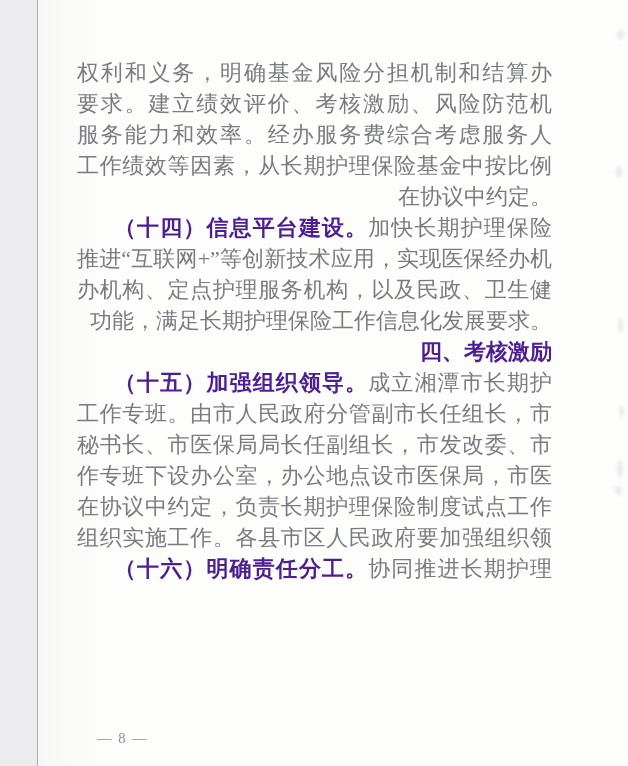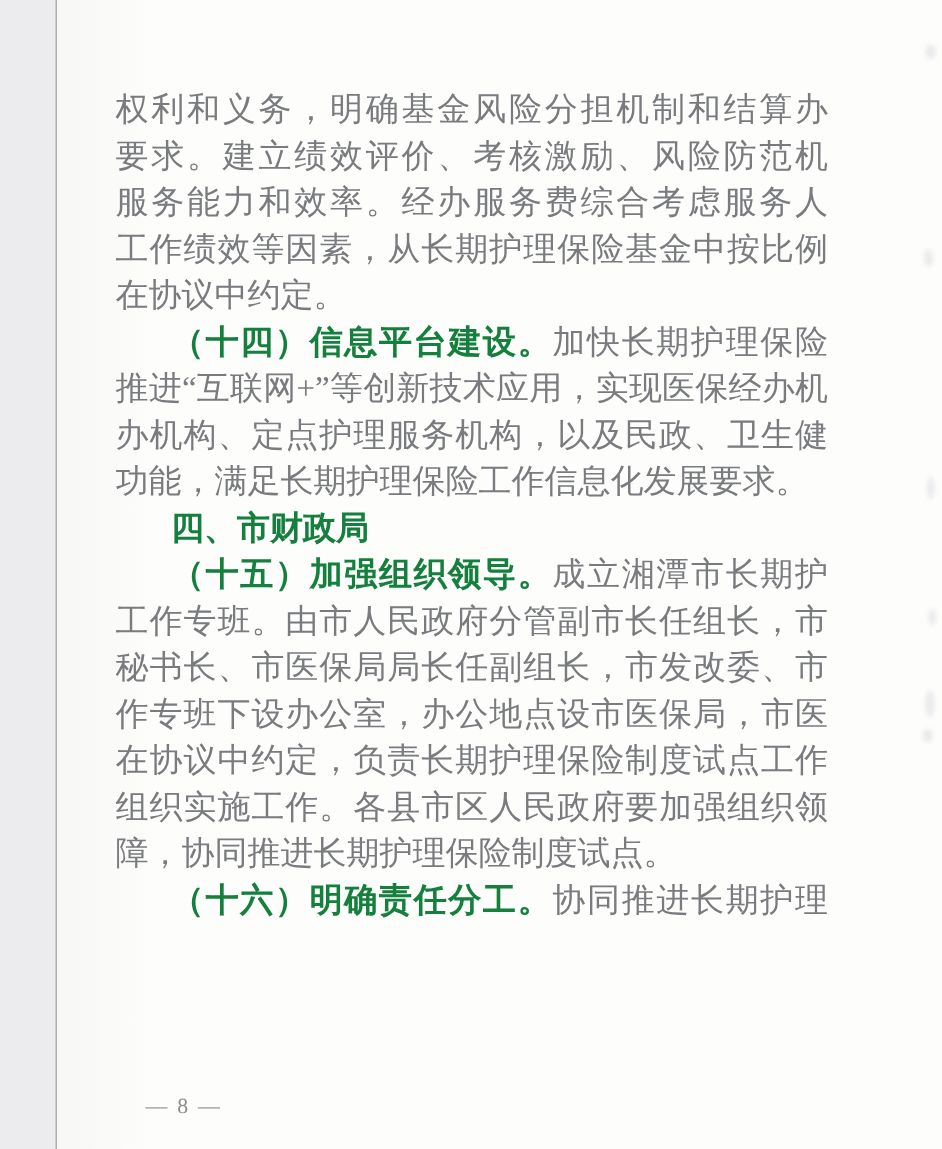--- a/index.html
+++ b/index.html
@@ -24,23 +24,23 @@
     color:#7a7b7f;
     font-size:22px;
     filter:blur(0.2px);
   }
   .line {
     height:31px; line-height:31px;
     text-align:justify;
     text-align-last:justify;
     overflow:hidden;
   }
-  .line .b { font-weight:bold; color:#15803d; }
+  .line .b { font-weight:bold; color:#4c1d95; }
   .indent { padding-left:37px; }
-  .short { text-align:left; text-align-last:auto; }
+  .short { text-align:right; text-align-last:auto; }
   .page-number {
     position:absolute; left:97px; top:730px;
     font-size:14.5px; letter-spacing:1.5px;
     color:#8a8c90;
   }
   .smudge {
     position:absolute;
     background:#eaeaec;
     border-radius:50%;
     filter:blur(1.5px);
@@ -57,28 +57,27 @@
   <div class="text-block">
     <div class="line"><span>权利和义务，明确基金风险分担机制和结算办法，明确服务管理</span></div>
     <div class="line"><span>要求。建立绩效评价、考核激励、风险防范机制，提高经办管理</span></div>
     <div class="line"><span>服务能力和效率。经办服务费综合考虑服务人口、机构运行成本、</span></div>
     <div class="line"><span>工作绩效等因素，从长期护理保险基金中按比例支付，具体办法</span></div>
     <div class="line short"><span>在协议中约定。</span></div>
     <div class="line indent"><span class="b">（十四）信息平台建设。</span><span>加快长期护理保险系统平台建设，</span></div>
     <div class="line"><span>推进“互联网+”等创新技术应用，实现医保经办机构与委托承</span></div>
     <div class="line"><span>办机构、定点护理服务机构，以及民政、卫生健康等相关职能部</span></div>
     <div class="line short"><span>功能，满足长期护理保险工作信息化发展要求。</span></div>
-    <div class="line indent short"><span class="b">四、市财政局</span></div>
+    <div class="line indent short"><span class="b">四、考核激励</span></div>
     <div class="line indent"><span class="b">（十五）加强组织领导。</span><span>成立湘潭市长期护理保险制度试点</span></div>
     <div class="line"><span>工作专班。由市人民政府分管副市长任组长，市人民政府协管副</span></div>
     <div class="line"><span>秘书长、市医保局局长任副组长，市发改委、市财政局、市民政</span></div>
     <div class="line"><span>作专班下设办公室，办公地点设市医保局，市医保局分管副局长</span></div>
     <div class="line"><span>在协议中约定，负责长期护理保险制度试点工作的综合协调和</span></div>
     <div class="line"><span>组织实施工作。各县市区人民政府要加强组织领导，强化工作保</span></div>
-    <div class="line short"><span>障，协同推进长期护理保险制度试点。</span></div>
     <div class="line indent"><span class="b">（十六）明确责任分工。</span><span>协同推进长期护理保险制度试点</span></div>
   </div>
 
   <div class="page-number">— 8 —</div>
 
   <div class="smudge" style="left:617px; top:30px;  width:7px; height:9px;"></div>
   <div class="smudge" style="left:616px; top:166px; width:6px; height:12px;"></div>
   <div class="smudge" style="left:618px; top:318px; width:5px; height:15px;"></div>
   <div class="smudge" style="left:619px; top:406px; width:5px; height:11px;"></div>
   <div class="smudge" style="left:617px; top:460px; width:6px; height:18px;"></div>

